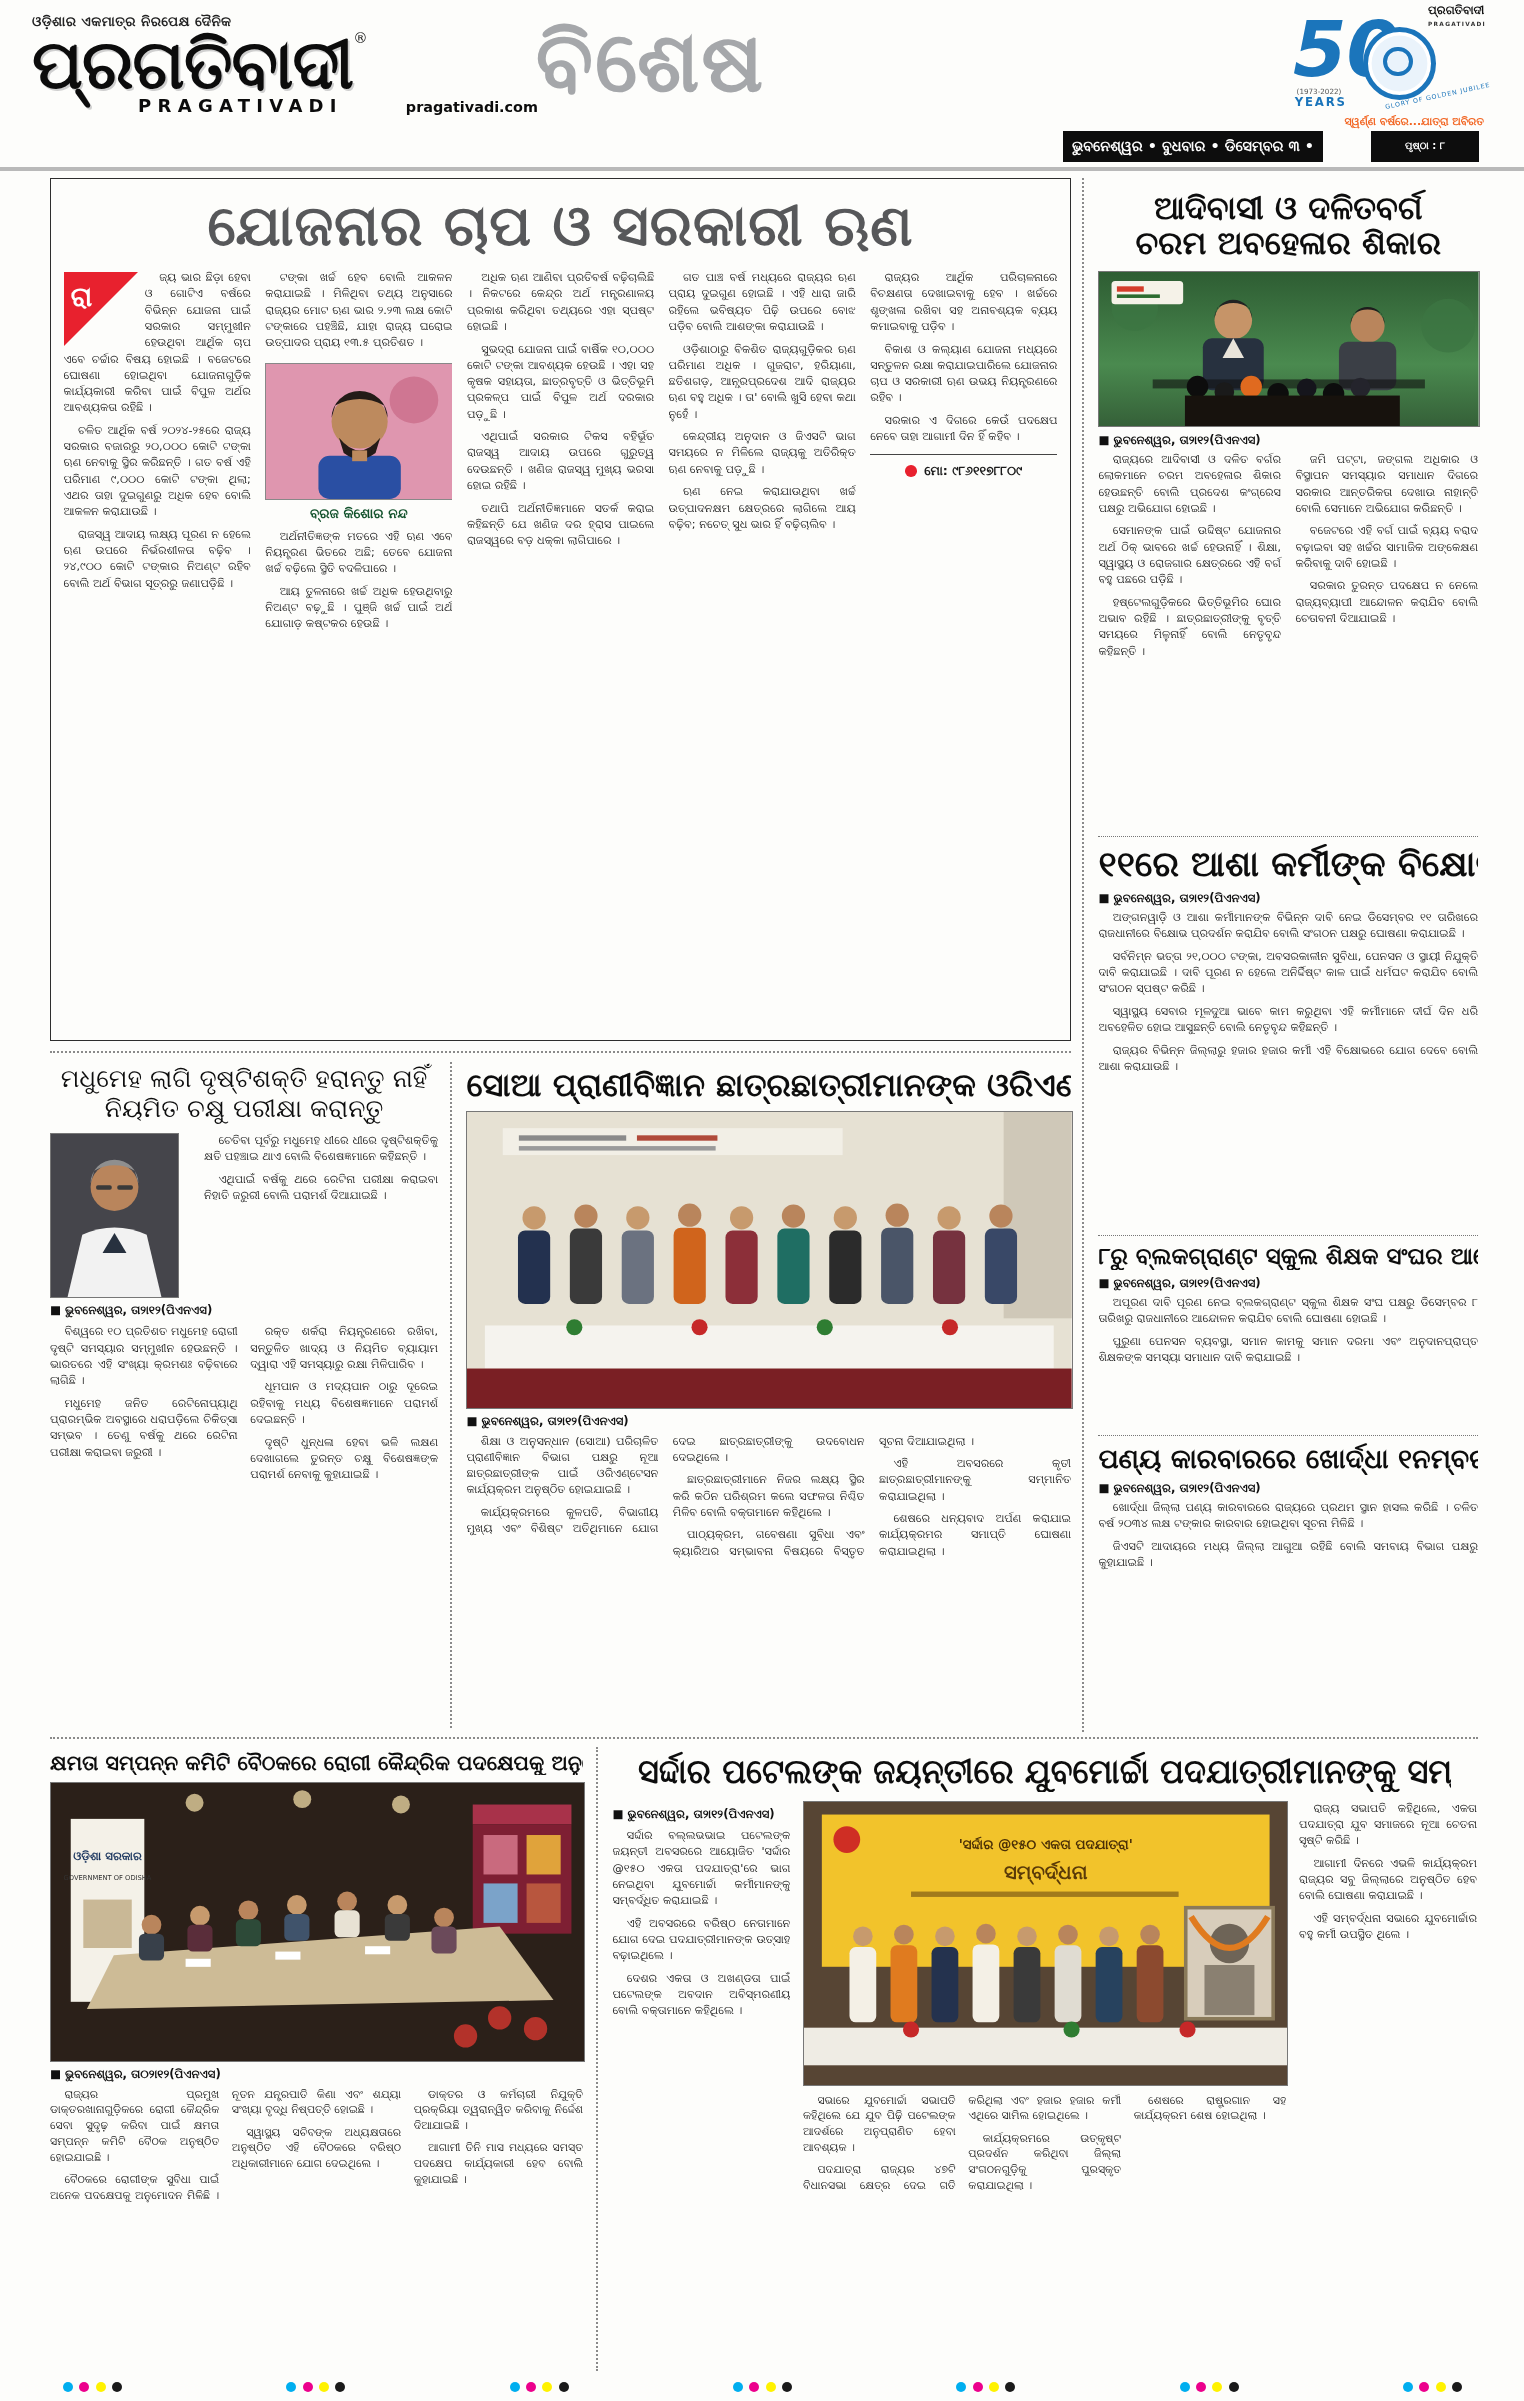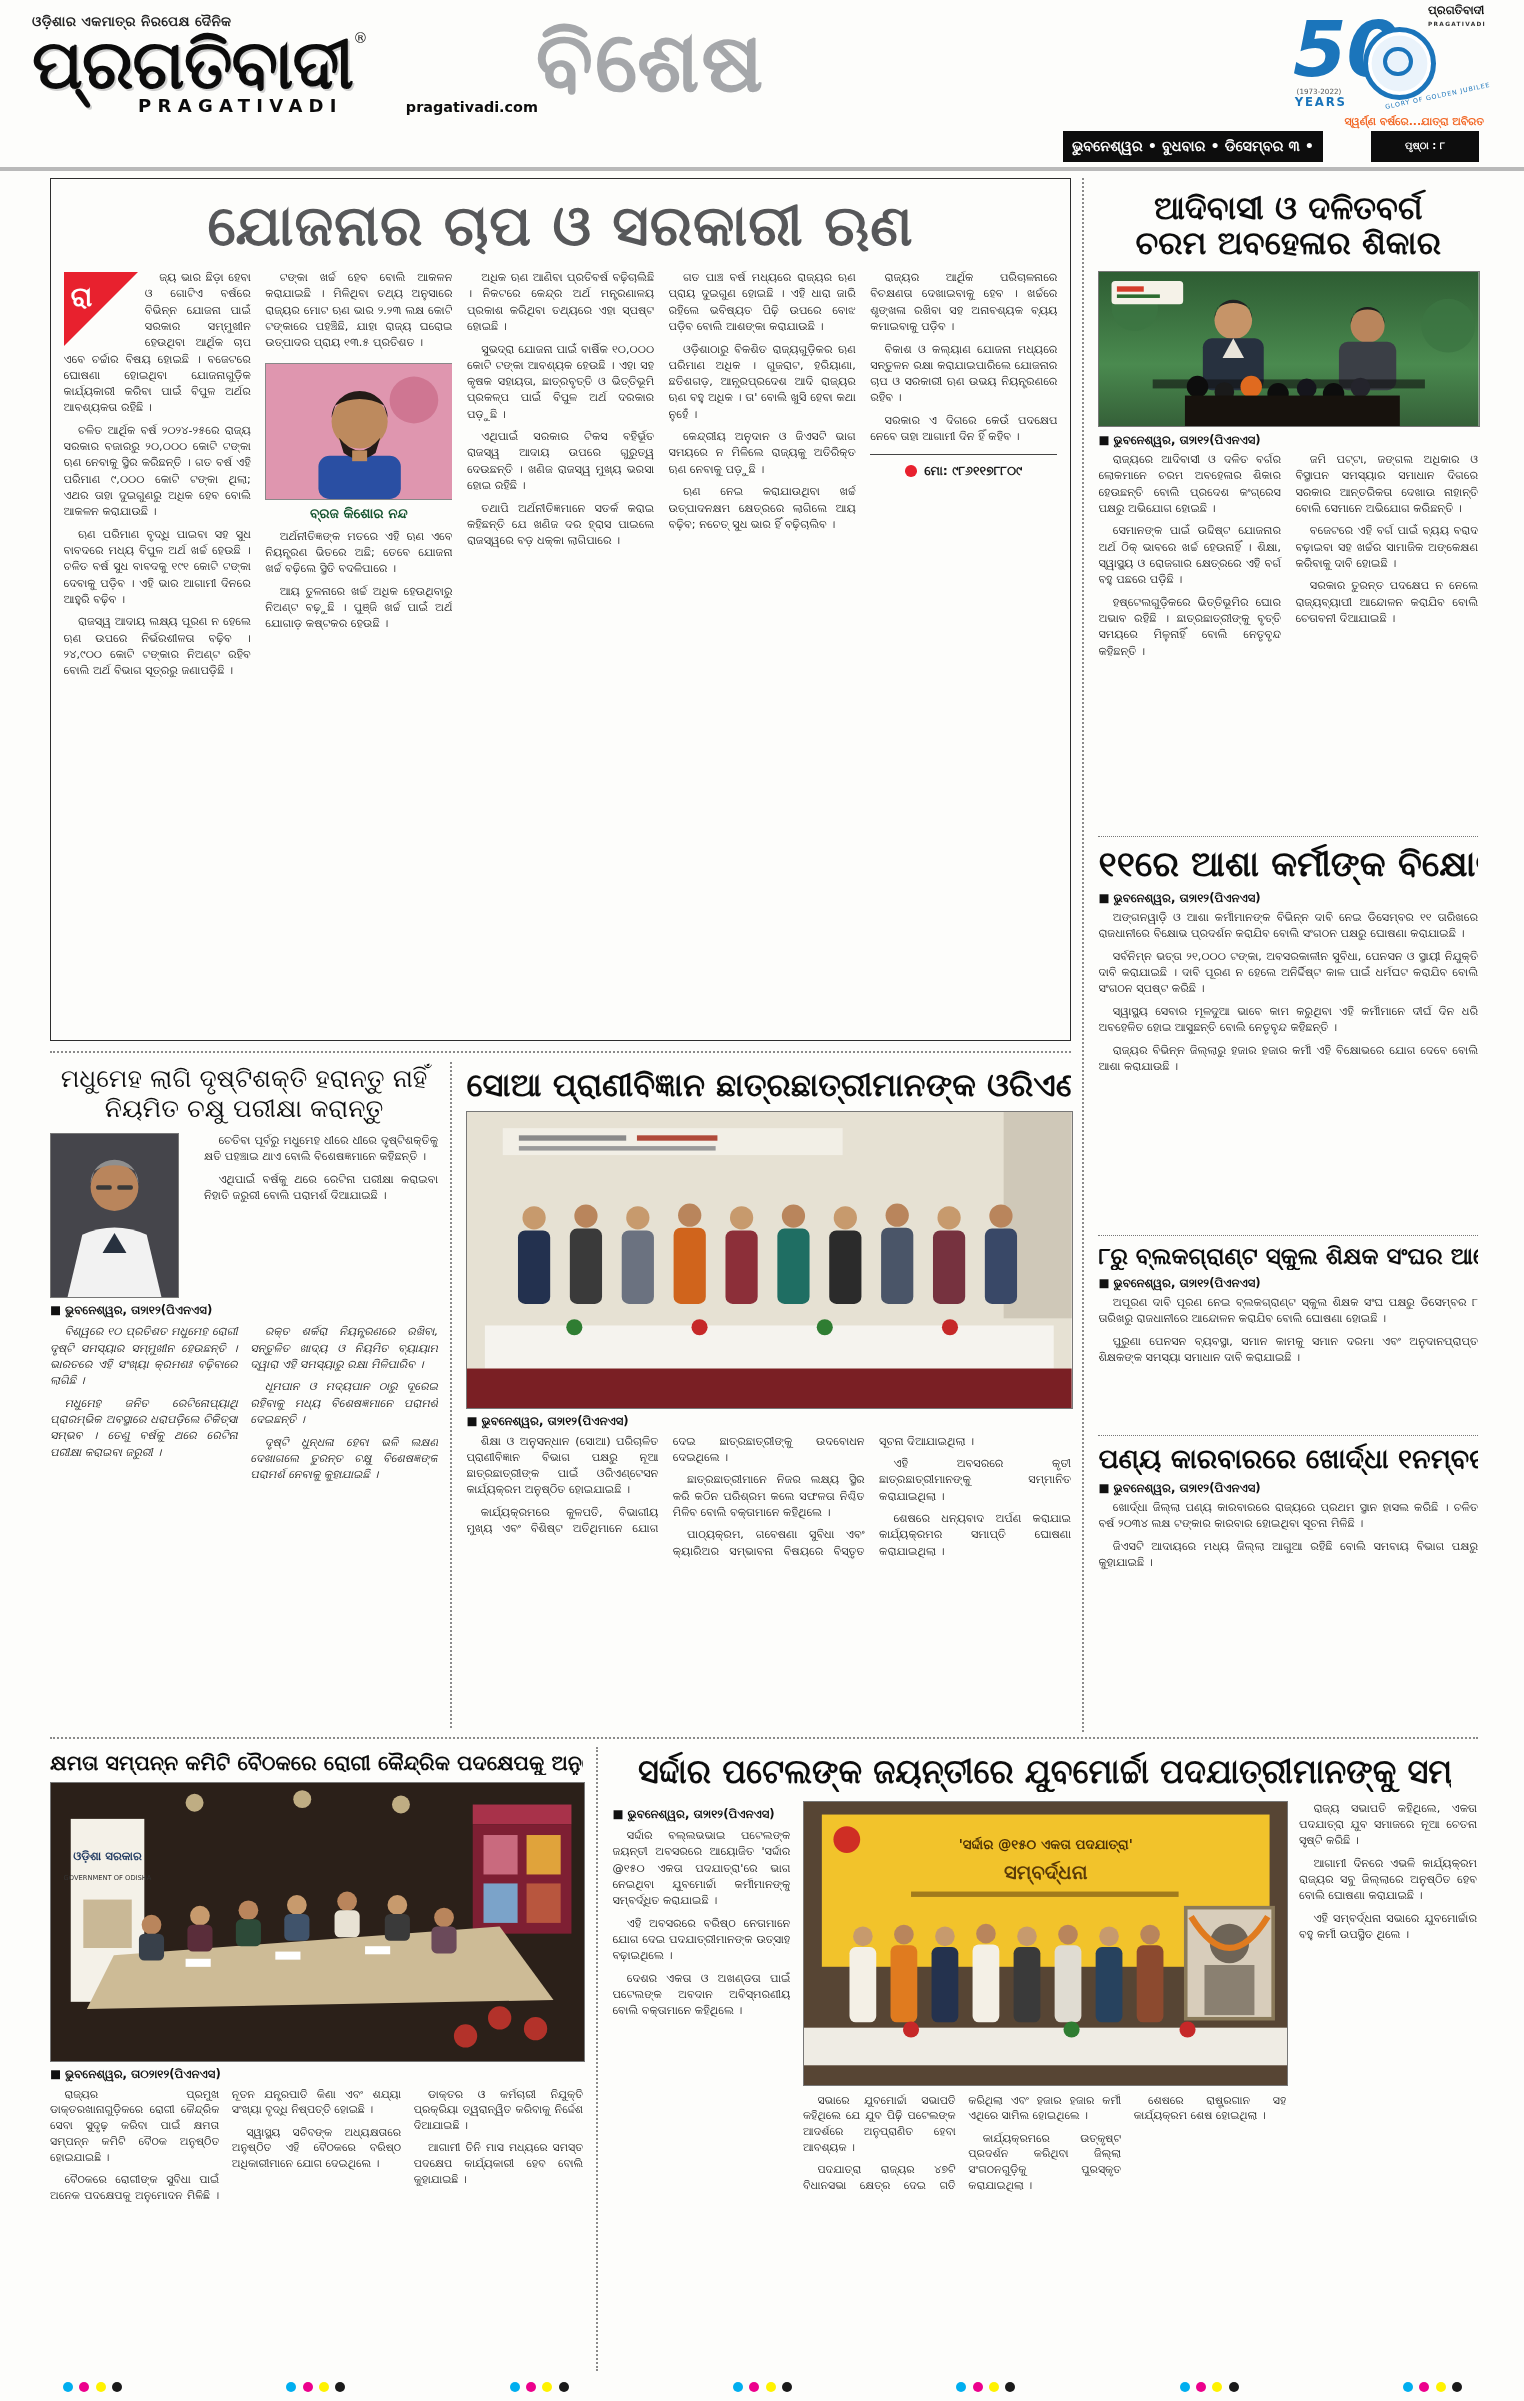--- a/index.html
+++ b/index.html
@@ -70,21 +70,21 @@
   .kho-text{height:135px;}
   
   .sep-h{position:absolute;border-top:2.7px dotted #8a8a8a;}
   .sep-h1{left:50px;top:1051px;width:1021px;}
   .sep-h2{left:50px;top:1737px;width:1428px;}
   .midleft{position:absolute;left:50px;top:1062px;width:388px;height:666px;}
   .dia-hl{font-size:25px;font-weight:400;text-align:center;line-height:1.2;margin:1.8px 0 9px;}
   .dia-row{display:flex;gap:25px;}
   .dia-photo{width:127px;height:163px;flex:none;border:0.9px solid #777;}
   .dia-intro{flex:1;}
-  .dia-cols{height:384px;column-count:2;column-gap:12.6px;margin-top:7.2px;font-style:italic;}
+  .dia-cols{height:384px;column-count:2;column-gap:12.6px;margin-top:7.2px;}
   .midcenter{position:absolute;left:450px;top:1062px;width:621px;height:666px;border-left:2.7px dotted #8a8a8a;
              padding-left:14.4px;box-sizing:border-box;}
   .soa-hl{font-size:32px;font-weight:800;text-align:center;margin:3.6px 0 7.2px;white-space:nowrap;overflow:hidden;}
   .soa-text{height:269px;column-count:3;column-gap:14.4px;}
   
   .botleft{position:absolute;left:50px;top:1747px;width:533px;height:624px;}
   .hos-hl{font-size:20.6px;font-weight:800;text-align:center;margin:3.6px 0 7.2px;white-space:nowrap;overflow:hidden;}
   .hos-text{height:267px;column-count:3;column-gap:12.6px;font-size:11px;}
   .botright{position:absolute;left:596px;top:1747px;width:881px;height:624px;border-left:2.7px dotted #8a8a8a;
             padding-left:14.4px;box-sizing:border-box;}
@@ -135,21 +135,20 @@
 
   <section class="lead">
     <h1 class="lead-hl">ଯୋଜନାର ଚାପ ଓ ସରକାରୀ ଋଣ</h1>
     <div class="lead-body">
       <div class="lcol flow">
         <div class="ribbon">
             <span class="ribbon-ch">ରା</span>
           </div>
       <p>ଜ୍ୟ ଭାର ଛିଡ଼ା ହେବା ଓ ଗୋଟିଏ ବର୍ଷରେ ବିଭିନ୍ନ ଯୋଜନା ପାଇଁ ସରକାର ସମ୍ମୁଖୀନ ହେଉଥିବା ଆର୍ଥିକ ଚାପ ଏବେ ଚର୍ଚ୍ଚାର ବିଷୟ ହୋଇଛି । ବଜେଟରେ ଘୋଷଣା ହୋଇଥିବା ଯୋଜନାଗୁଡ଼ିକ କାର୍ଯ୍ୟକାରୀ କରିବା ପାଇଁ ବିପୁଳ ଅର୍ଥର ଆବଶ୍ୟକତା ରହିଛି ।</p>
           <p>ଚଳିତ ଆର୍ଥିକ ବର୍ଷ ୨୦୨୪-୨୫ରେ ରାଜ୍ୟ ସରକାର ବଜାରରୁ ୨୦,୦୦୦ କୋଟି ଟଙ୍କା ଋଣ ନେବାକୁ ସ୍ଥିର କରିଛନ୍ତି । ଗତ ବର୍ଷ ଏହି ପରିମାଣ ୯,୦୦୦ କୋଟି ଟଙ୍କା ଥିଲା; ଏଥର ତାହା ଦୁଇଗୁଣରୁ ଅଧିକ ହେବ ବୋଲି ଆକଳନ କରାଯାଉଛି ।</p>
-          <p>ଋଣ ପରିମାଣ ବୃଦ୍ଧି ପାଇବା ସହ ସୁଧ ବାବଦରେ ମଧ୍ୟ ବିପୁଳ ଅର୍ଥ ଖର୍ଚ୍ଚ ହେଉଛି । ଚଳିତ ବର୍ଷ ସୁଧ ବାବଦକୁ ୧୯୧ କୋଟି ଟଙ୍କା ଦେବାକୁ ପଡ଼ିବ । ଏହି ଭାର ଆଗାମୀ ଦିନରେ ଆହୁରି ବଢ଼ିବ ।</p>
           <p>ରାଜସ୍ୱ ଆଦାୟ ଲକ୍ଷ୍ୟ ପୂରଣ ନ ହେଲେ ଋଣ ଉପରେ ନିର୍ଭରଶୀଳତା ବଢ଼ିବ । ୨୪,୯୦୦ କୋଟି ଟଙ୍କାର ନିଅଣ୍ଟ ରହିବ ବୋଲି ଅର୍ଥ ବିଭାଗ ସୂତ୍ରରୁ ଜଣାପଡ଼ିଛି ।</p>
         </div>
       <div class="lcol flow">
         <div class="flow">
             <p>ଟଙ୍କା ଖର୍ଚ୍ଚ ହେବ ବୋଲି ଆକଳନ କରାଯାଇଛି । ମିଳିଥିବା ତଥ୍ୟ ଅନୁସାରେ ରାଜ୍ୟର ମୋଟ ଋଣ ଭାର ୨.୨୩ ଲକ୍ଷ କୋଟି ଟଙ୍କାରେ ପହଞ୍ଚିଛି, ଯାହା ରାଜ୍ୟ ଘରୋଇ ଉତ୍ପାଦର ପ୍ରାୟ ୧୩.୫ ପ୍ରତିଶତ ।</p>
           </div>
         <figure class="author">
           <svg viewBox="0 0 200 150" preserveAspectRatio="none">
             <rect width="200" height="150" fill="#d98aa6"></rect>
             <rect width="200" height="150" fill="#e8a7be" opacity=".4"></rect>

